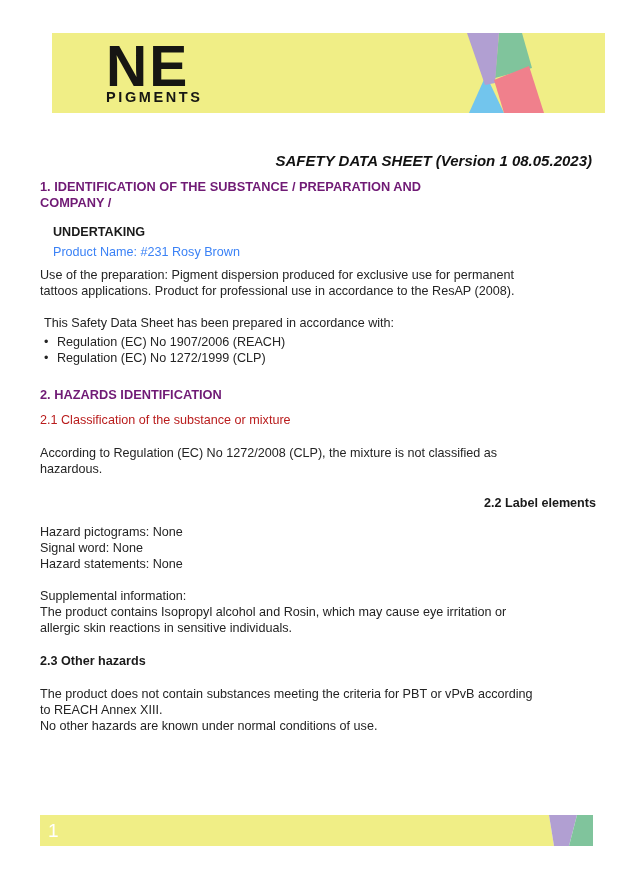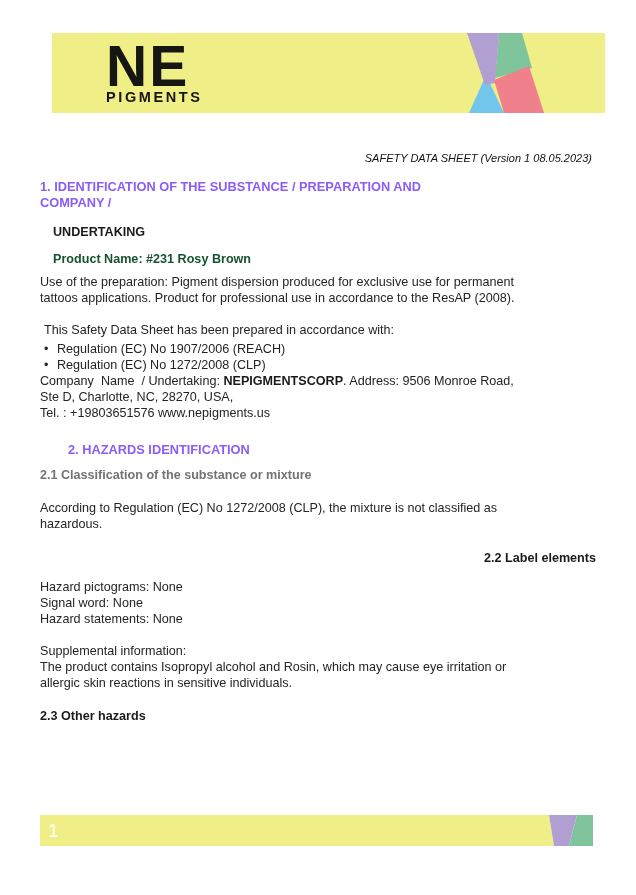--- a/index.html
+++ b/index.html
@@ -20,39 +20,39 @@
   .logo-ne {
     font-size:57px; font-weight:bold; letter-spacing:2px; line-height:56px;
   }
   .logo-sub {
     font-size:14.5px; font-weight:bold; letter-spacing:2.6px; margin-top:-5px;
   }
 
   
   .sds-line {
     position:absolute; right:44px; top:152px;
-    font-size:11px; font-style:italic; font-weight:400; color:#121212;
+    font-size:15px; font-style:italic; font-weight:700; color:#121212;
   }
 
   
   .content {
     position:absolute; left:40px; top:179px; width:556px;
     font-size:12.6px; line-height:16px; color:#242424;
   }
   .b { font-weight:bold; color:#1a1a1a; }
-  .h-sec { font-weight:bold; font-size:12.8px; color:#8b5cf6; }
+  .h-sec { font-weight:bold; font-size:12.8px; color:#701a75; }
   .undertaking { margin-top:13px; padding-left:13px; font-weight:bold; color:#1a1a1a; }
-  .product     { margin-top:11px; padding-left:13px; font-weight:bold; color:#14532d; }
+  .product     { margin-top:4px; padding-left:13px; font-weight:normal; color:#3b82f6; }
   .use         { margin-top:7px; }
   .prepared    { margin-top:16px; padding-left:4px; }
   .bullets     { margin-top:3px; padding-left:4px; }
   .bullet-item { position:relative; padding-left:13px; }
   .bullet-item::before { content:"\2022"; position:absolute; left:0; top:0; }
-  .h2  { margin-top:21px;margin-left:28px; }
-  .h21 { margin-top:9px;  font-weight:bold; color:#737373; }
+  .h2  { margin-top:21px; }
+  .h21 { margin-top:9px;  font-weight:normal; color:#b91c1c; }
   .p21 { margin-top:17px; }
   .h22 { margin-top:18px; font-weight:bold; color:#1a1a1a;text-align:right; }
   .labels { margin-top:13px; }
   .supp   { margin-top:16px; }
   .h23 { margin-top:17px; font-weight:bold; color:#1a1a1a; }
   .p23 { margin-top:17px; }
   .pre { white-space:pre-wrap; }
 
   
   .footer { position:absolute; left:40px; top:815px; width:553px; height:31px; }
@@ -94,30 +94,23 @@
 
     <div class="use">
       <div>Use of the preparation: Pigment dispersion produced for exclusive use for permanent</div>
       <div>tattoos applications. Product for professional use in accordance to the ResAP (2008).</div>
     </div>
 
     <div class="prepared">This Safety Data Sheet has been prepared in accordance with:</div>
 
     <div class="bullets">
       <div class="bullet-item">Regulation (EC) No 1907/2006 (REACH)</div>
-      <div class="bullet-item">Regulation (EC) No 1272/2008 (CLP)</div>
+      <div class="bullet-item">Regulation (EC) No 1272/1999 (CLP)</div>
     </div>
 
-    <div>
-      <div>
-        <span class="pre">Company  Name  / Undertaking: </span><span class="b">NEPIGMENTSCORP</span><span>. Address: 9506 Monroe Road,</span>
-      </div>
-      <div>Ste D, Charlotte, NC, 28270, USA,</div>
-      <div>Tel. : +19803651576 www.nepigments.us</div>
-    </div>
 
     <div class="h-sec h2">2. HAZARDS IDENTIFICATION</div>
 
     <div class="h21">2.1 Classification of the substance or mixture</div>
     <div class="p21">
       <div>According to Regulation (EC) No 1272/2008 (CLP), the mixture is not classified as</div>
       <div>hazardous.</div>
     </div>
 
     <div class="h22">2.2 Label elements</div>
@@ -127,20 +120,25 @@
       <div>Hazard statements: None</div>
     </div>
 
     <div class="supp">
       <div>Supplemental information:</div>
       <div>The product contains Isopropyl alcohol and Rosin, which may cause eye irritation or</div>
       <div>allergic skin reactions in sensitive individuals.</div>
     </div>
 
     <div class="h23">2.3 Other hazards</div>
+    <div class="p23">
+      <div>The product does not contain substances meeting the criteria for PBT or vPvB according</div>
+      <div>to REACH Annex XIII.</div>
+      <div>No other hazards are known under normal conditions of use.</div>
+    </div>
 
   </div>
 
   <div class="footer">
     <svg viewBox="0 0 553 31" aria-hidden="true">
       <polygon points="0,0 509,0 514,31 0,31" fill="#F0EE86"></polygon>
       <polygon points="509,0 537,0 529,31 514,31" fill="#B19FD2"></polygon>
       <polygon points="537,0 553,0 553,31 529,31" fill="#80C49C"></polygon>
     </svg>
     <div class="page-num">1</div>

